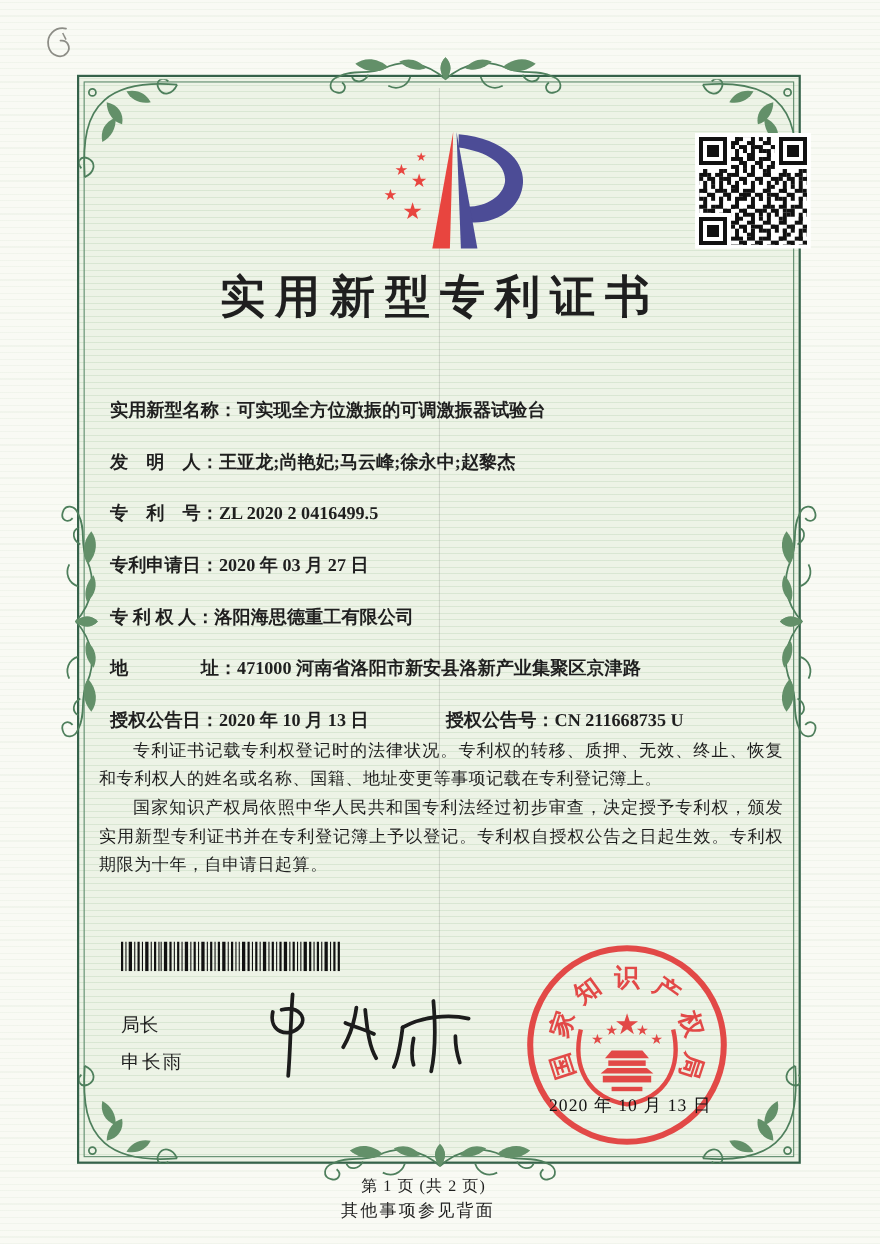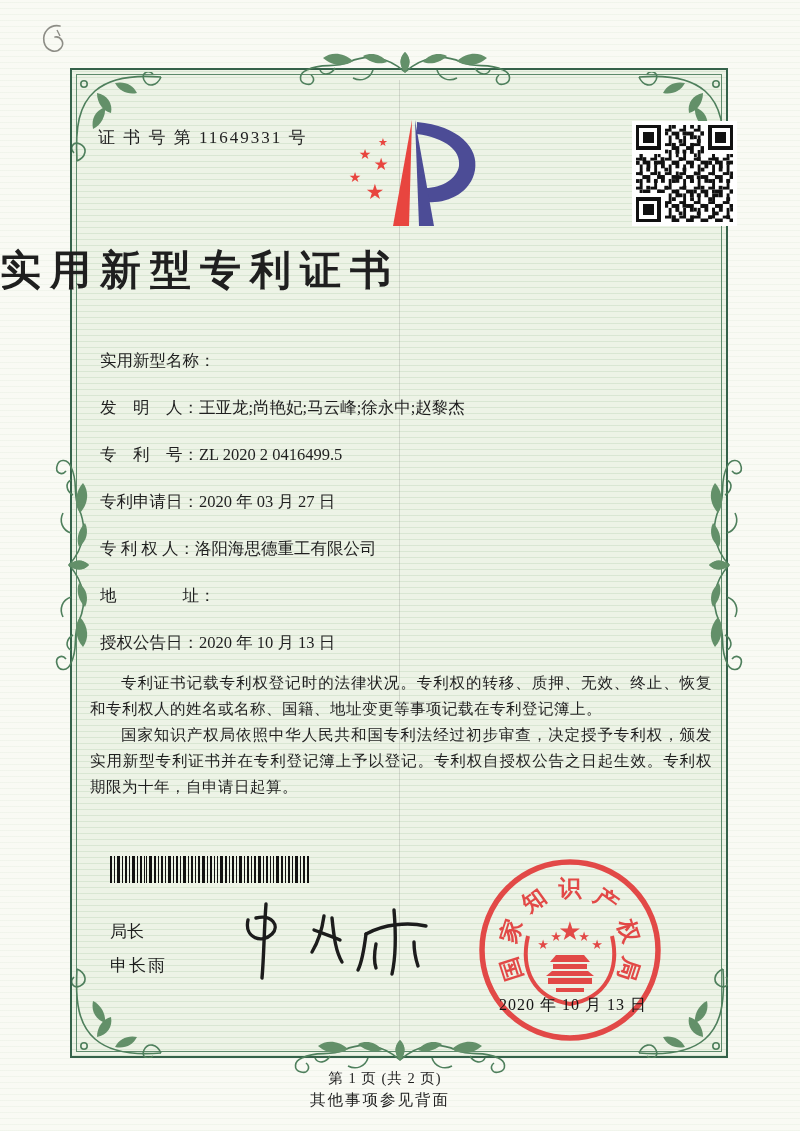--- a/index.html
+++ b/index.html
@@ -17,24 +17,24 @@
     background:#edf3e6;
     background-image:repeating-linear-gradient(0deg, rgba(165,198,160,.28) 0 1px, transparent 1px 6px);
   }
   .frame-inner{position:absolute;inset:4px;border:1px solid #5d8a6b;}
   .ornament{position:absolute;z-index:2;pointer-events:none;}
   .fold-line{position:absolute;left:399px;top:80px;height:980px;width:1px;background:rgba(110,115,110,.22);z-index:1;}
   
   .cert-no{position:absolute;left:98px;top:126px;font-size:17px;letter-spacing:2px;z-index:3;}
   .logo{position:absolute;left:333px;top:104px;z-index:3;}
   .qr{position:absolute;left:632px;top:121px;z-index:3;}
-  .title{position:absolute;left:0;right:0;top:243px;text-align:left;
+  .title{position:absolute;left:0;right:0;top:243px;text-align:center;
     font-size:41px;font-weight:700;letter-spacing:9px;z-index:3;}
   
-  .fields{position:absolute;left:100px;top:348px;width:600px;z-index:3;font-size:16.5px;}
+  .fields{position:absolute;left:100px;top:360px;width:600px;z-index:3;font-size:16.5px;font-weight:bold;}
   .row{display:flex;line-height:26px;margin-bottom:21px;white-space:pre;}
   .row .lbl{flex:0 0 auto;}
   .row .val{flex:0 1 auto;white-space:pre-wrap;}
   .row.double .right{margin-left:70px;display:flex;white-space:pre;}
   
   .body-text{position:absolute;left:90px;top:670px;width:622px;z-index:3;
     font-size:15.5px;line-height:26px;text-align:justify;letter-spacing:.5px;}
   .body-text p{margin:0;text-indent:2em;}
   
   .barcode{position:absolute;left:110px;top:856px;z-index:3;}
@@ -110,21 +110,20 @@
   </svg>
   <svg class="ornament" style="left:633px;top:72px;" width="95" height="95" viewBox="0 0 95 95">
     <use href="#flr" transform="translate(0,95) scale(1,-1)"></use>
   </svg>
 
   <svg class="pen-mark" width="42" height="44" viewBox="0 0 42 44">
     <path d="M24,6 c-10,-2 -18,6 -16,16 c2,9 12,12 17,6 c4,-5 0,-12 -6,-11" fill="none" stroke="#8d8d86" stroke-width="1.6" stroke-linecap="round"></path>
     <path d="M21,10 l3,6" fill="none" stroke="#8d8d86" stroke-width="1.4"></path>
   </svg>
 
-  <div class="cert-no">证 书 号 第 11649331 号</div>
 
   <svg class="logo" width="152" height="128" viewBox="0 0 152 128">
     <path d="M84,18 C126,22 146,44 142,66 C138,90 112,100 94,98 L92,84 C110,84 124,74 126,62 C128,46 112,34 84,30 Z" fill="#4c4c96"></path>
     <path d="M82,16 L86,122 L101,122 Z" fill="#4c4c96"></path>
     <path d="M79,16 L60,122 L76,122 Z" fill="#e8453f"></path>
     <g fill="#e8453f" font-family="'DejaVu Sans',sans-serif" text-anchor="middle">
       <text x="50" y="42" font-size="11">★</text>
       <text x="32" y="55" font-size="14">★</text>
       <text x="48" y="66" font-size="17">★</text>
       <text x="22" y="78" font-size="14">★</text>
@@ -159,43 +158,49 @@
         <rect x="2" y="22" width="5" height="5" fill="#fff"></rect>
         <rect x="3" y="23" width="3" height="3" fill="#111"></rect>
     </g>
   </svg>
 
   <div class="title">实用新型专利证书</div>
 
   <div class="fields">
     <div class="row">
       <span class="lbl">实用新型名称：</span>
+      <span class="val">可实现全方位激振的可调激振器试验台</span>
     </div>
     <div class="row">
       <span class="lbl">发　明　人：</span>
       <span class="val">王亚龙;尚艳妃;马云峰;徐永中;赵黎杰</span>
     </div>
     <div class="row">
       <span class="lbl">专　利　号：</span>
       <span class="val">ZL 2020 2 0416499.5</span>
     </div>
     <div class="row">
       <span class="lbl">专利申请日：</span>
       <span class="val">2020 年 03 月 27 日</span>
     </div>
     <div class="row">
       <span class="lbl">专 利 权 人：</span>
       <span class="val">洛阳海思德重工有限公司</span>
     </div>
     <div class="row">
       <span class="lbl">地　　　　址：</span>
+      <span class="val">471000 河南省洛阳市新安县洛新产业集聚区京津路</span>
     </div>
     <div class="row double">
       <span class="lbl">授权公告日：</span>
       <span class="val">2020 年 10 月 13 日</span>
+      <span class="right">
+        <span class="lbl">授权公告号：</span>
+        <span class="val">CN 211668735 U</span>
+      </span>
     </div>
   </div>
 
   <div class="body-text">
     <p>专利证书记载专利权登记时的法律状况。专利权的转移、质押、无效、终止、恢复和专利权人的姓名或名称、国籍、地址变更等事项记载在专利登记簿上。</p>
     <p>国家知识产权局依照中华人民共和国专利法经过初步审查，决定授予专利权，颁发实用新型专利证书并在专利登记簿上予以登记。专利权自授权公告之日起生效。专利权期限为十年，自申请日起算。</p>
   </div>
 
   <svg class="barcode" width="200" height="27" viewBox="0 0 200 27">
     <path fill="#111" d="M0,0h2v27h-2z M4,0h1v27h-1z M7,0h3v27h-3z M12,0h1v27h-1z M15,0h2v27h-2z M19,0h1v27h-1z M22,0h3v27h-3z M27,0h1v27h-1z M30,0h2v27h-2z M34,0h1v27h-1z M36,0h1v27h-1z M39,0h3v27h-3z M44,0h2v27h-2z M48,0h1v27h-1z M51,0h2v27h-2z M55,0h1v27h-1z M58,0h3v27h-3z M63,0h1v27h-1z M66,0h2v27h-2z M70,0h1v27h-1z M73,0h3v27h-3z M78,0h1v27h-1z M81,0h2v27h-2z M85,0h1v27h-1z M88,0h2v27h-2z M92,0h3v27h-3z M97,0h1v27h-1z M100,0h2v27h-2z M104,0h1v27h-1z M107,0h1v27h-1z M110,0h3v27h-3z M115,0h2v27h-2z M119,0h1v27h-1z M122,0h2v27h-2z M126,0h1v27h-1z M129,0h3v27h-3z M134,0h1v27h-1z M137,0h2v27h-2z M141,0h1v27h-1z M144,0h2v27h-2z M148,0h3v27h-3z M153,0h1v27h-1z M156,0h2v27h-2z M160,0h1v27h-1z M163,0h1v27h-1z M166,0h3v27h-3z M171,0h2v27h-2z M175,0h1v27h-1z M178,0h2v27h-2z M182,0h1v27h-1z M185,0h3v27h-3z M190,0h1v27h-1z M193,0h2v27h-2z M197,0h2v27h-2z"></path>

